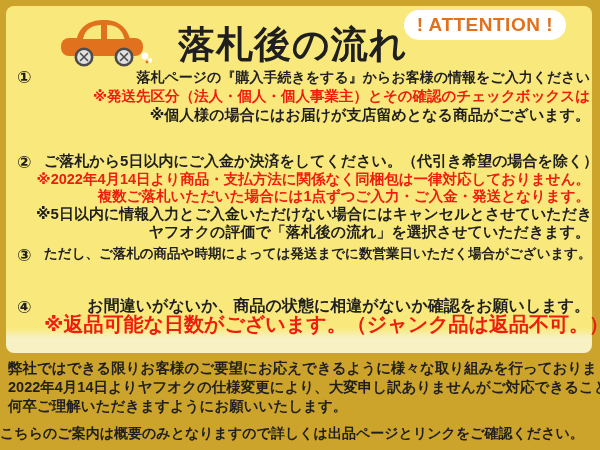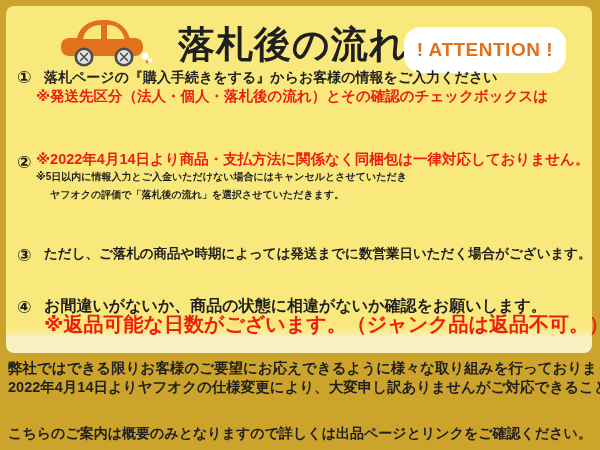--- a/index.html
+++ b/index.html
@@ -19,61 +19,62 @@
     color:var(--text-black);
   }
   .panel{
     position:absolute;left:6px;top:6px;width:586px;height:347px;
     border-radius:8px;
     background:linear-gradient(to bottom,
       var(--panel-yellow) 0px,
       var(--panel-yellow) 322px,
       var(--panel-pale) 332px,
       var(--panel-pale) 100%);
+    text-align:right;
   }
   
   .car{position:absolute;left:54px;top:10px;width:92px;height:52px;}
   .title{
     position:absolute;left:172px;top:14px;margin:0;
     font-size:37px;font-weight:900;letter-spacing:1px;color:var(--text-black);
     white-space:nowrap;
   }
   .attention{
-    position:absolute;right:26px;top:21px;
+    position:absolute;right:26px;top:4px;
     background:var(--badge-white);color:var(--accent-orange);
     font-size:19px;font-weight:900;letter-spacing:.5px;
-    padding:12px 13px;border-radius:17px;white-space:nowrap;
+    padding:4px 13px;border-radius:17px;white-space:nowrap;
   }
   
   .step{position:absolute;left:11px;right:2px;}
   .num{position:absolute;left:0;top:1px;font-size:17px;font-weight:bold;}
   .l{margin:0;white-space:nowrap;font-weight:bold;color:var(--text-black);}
   .red{color:var(--warning-red);}
   .main{padding-left:27px;}
   .cont{padding-left:27px;}
   .note{padding-left:19px;}
   .note2{padding-left:33px;}
   .s1{top:60px;}
   .s1 .main{font-size:14px;line-height:22px;}
   .s1 .note,.s1 .note2{font-size:14.5px;line-height:17px;}
   .s1 .lastnote{font-size:15px;line-height:19px;}
   .s2{top:145px;}
   .s2 .main{font-size:15px;line-height:20px;}
   .s2 .note.red,.s2 .note2.red{font-size:14.5px;line-height:17px;}
-  .s2 .note.blk,.s2 .note2.blk{font-size:10px;line-height:18px;}
+  .s2 .note.blk,.s2 .note2.blk{font-size:15px;line-height:18px;}
   .s3{top:238px;}
   .s3 .l{font-size:13.5px;line-height:20px;}
   .s4{top:290px;}
   .s4 .main,.s4 .cont{font-size:16px;line-height:19px;}
   .s4 .note{font-size:20px;line-height:19px;padding-left:27px;}
   
   .footer{position:absolute;left:8px;top:359px;right:2px;}
   .footer p{margin:0;font-size:14.5px;line-height:19px;font-weight:bold;white-space:nowrap;color:var(--text-black);}
   .bottom-line{
-    position:absolute;left:0;top:425px;width:100%;text-align:center;margin:0;
+    position:absolute;left:0;top:425px;width:100%;margin:0;
     font-size:14px;font-weight:bold;white-space:nowrap;color:var(--text-black);
   }
 </style>
 </head>
 <body>
 
 <div class="panel">
 
   <svg class="car" viewBox="0 0 92 52" aria-hidden="true">
     <path d="M16 27 C18 9 31 4 44 4 C58 4 68 11 71 27 Z" fill="#E2711E"></path>
@@ -93,41 +94,45 @@
     <circle cx="87" cy="46" r="1.4" fill="#E2711E"></circle>
   </svg>
 
   <h1 class="title">落札後の流れ</h1>
 
   <div class="attention">! ATTENTION !</div>
 
   <div class="step s1">
     <span class="num">①</span>
     <p class="l main">落札ページの『購入手続きをする』からお客様の情報をご入力ください</p>
-    <p class="l note red">※発送先区分（法人・個人・落札後の流れ）とその確認のチェックボックスは</p>
+    <p class="l note red">※発送先区分（法人・個人・個人事業主）とその確認のチェックボックスは</p>
+    <p class="l note lastnote">※個人様の場合にはお届けが支店留めとなる商品がございます。</p>
   </div>
 
   <div class="step s2">
     <span class="num">②</span>
+    <p class="l main">ご落札から5日以内にご入金か決済をしてください。（代引き希望の場合を除く）</p>
     <p class="l note red">※2022年4月14日より商品・支払方法に関係なく同梱包は一律対応しておりません。</p>
+    <p class="l note2 red">複数ご落札いただいた場合には1点ずつご入力・ご入金・発送となります。</p>
     <p class="l note blk">※5日以内に情報入力とご入金いただけない場合にはキャンセルとさせていただき</p>
     <p class="l note2 blk">ヤフオクの評価で「落札後の流れ」を選択させていただきます。</p>
   </div>
 
   <div class="step s3">
     <span class="num">③</span>
     <p class="l cont">ただし、ご落札の商品や時期によっては発送までに数営業日いただく場合がございます。</p>
   </div>
 
   <div class="step s4">
     <span class="num">④</span>
     <p class="l cont">お間違いがないか、商品の状態に相違がないか確認をお願いします。</p>
     <p class="l note red">※返品可能な日数がございます。（ジャンク品は返品不可。）</p>
   </div>
 
 </div>
 
 <div class="footer">
   <p>弊社ではできる限りお客様のご要望にお応えできるように様々な取り組みを行っておりましたが</p>
   <p>2022年4月14日よりヤフオクの仕様変更により、大変申し訳ありませんがご対応できることが減少します。</p>
+  <p>何卒ご理解いただきますようにお願いいたします。</p>
 </div>
 
 <p class="bottom-line">こちらのご案内は概要のみとなりますので詳しくは出品ページとリンクをご確認ください。</p>
 
 </body></html>

